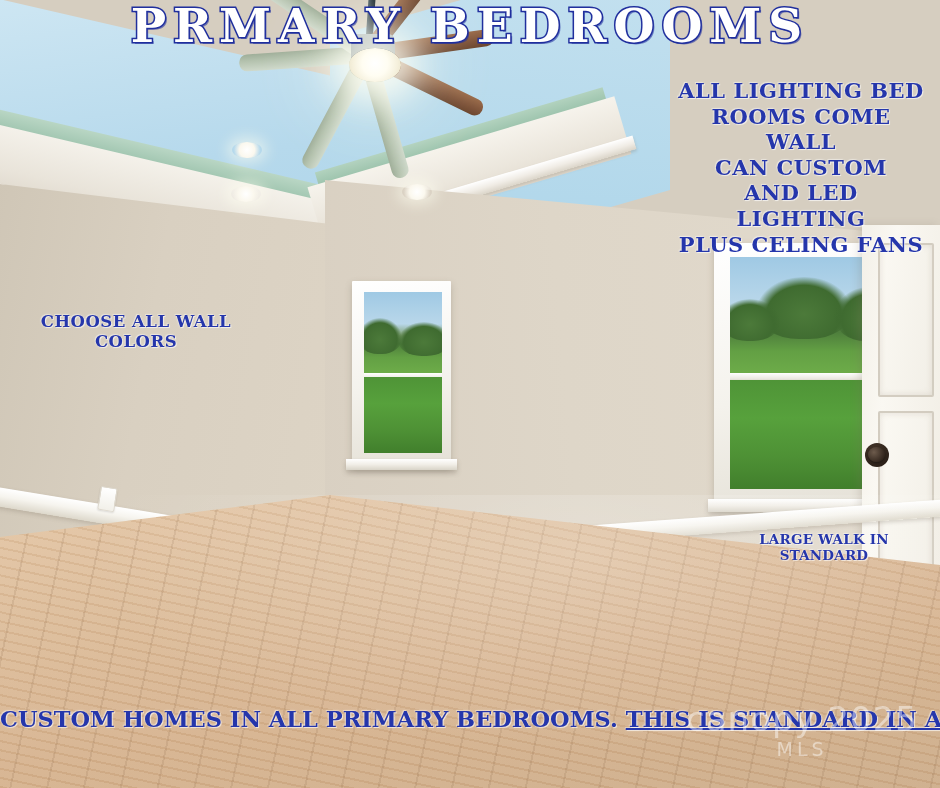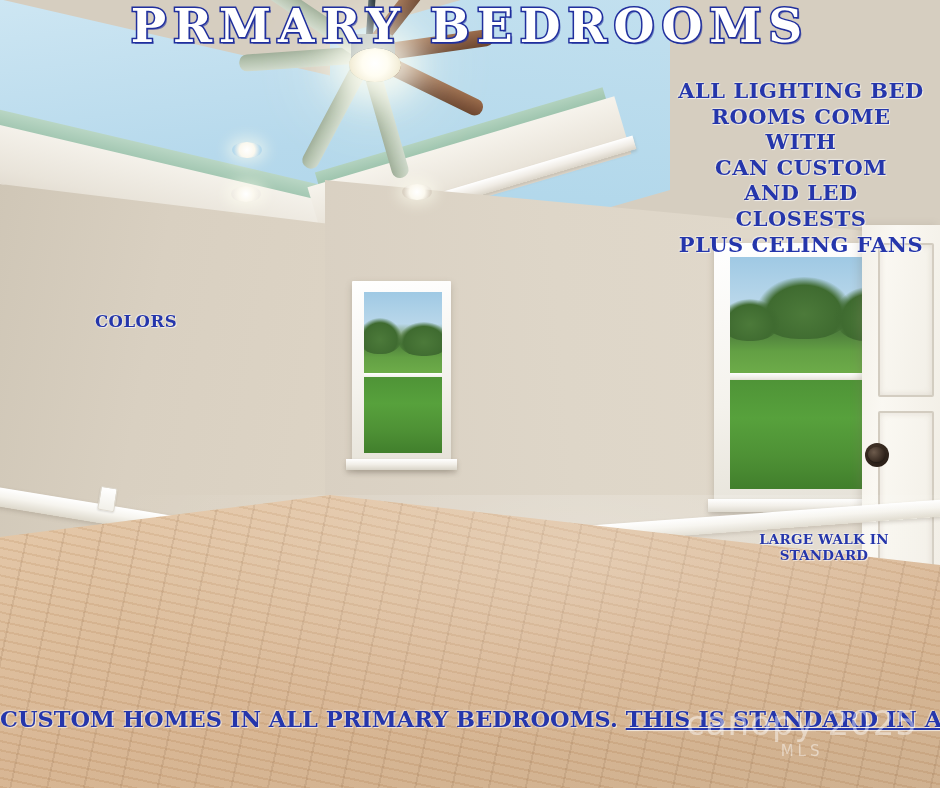--- a/index.html
+++ b/index.html
@@ -309,21 +309,21 @@
   
   .watermark {
     position: absolute;
     right: 22px; bottom: 28px;
     text-align: center;
     color: rgba(255,255,255,.46);
     font-family: "DejaVu Sans", sans-serif;
     pointer-events: none;
   }
   .wm-main { font-size: 34px; font-weight: 400; letter-spacing: 1px; line-height: 1; }
-  .wm-sub  { font-size: 15px; letter-spacing: 4px; margin-top: 2px; }
+  .wm-sub  { font-size: 19px; letter-spacing: 4px; margin-top: 2px; }
 </style>
 </head>
 <body>
 
 <div id="stage">
 
   <div class="photo">
 
     <div class="tray-blue"></div>
     <div class="tray-blue2"></div>
@@ -396,27 +396,28 @@
     <div class="outlet-vent"></div>
 
     <div class="floor"></div>
     <div class="floor-sheen"></div>
   </div>
 
   <div class="ovl headline">PRMARY BEDROOMS</div>
 
   <div class="ovl blk note-topright">
     <div>ALL LIGHTING BED</div>
-    <div>ROOMS COME WITH</div>
+    <div>ROOMS COME WALL</div>
     <div>CAN CUSTOM</div>
-    <div>AND LED CLOSESTS</div>
+    <div>AND LED LIGHTING</div>
     <div>PLUS CELING FANS</div>
   </div>
 
   <div class="ovl blk note-left">
+    <div>CHOOSE ALL WALL</div>
     <div>COLORS</div>
   </div>
 
   <div class="ovl blk note-closet">LARGE WALK IN STANDARD</div>
 
   <div class="ovl blk banner">
     <span>CUSTOM HOMES IN ALL PRIMARY BEDROOMS. </span><span class="u">THIS IS STANDARD IN ALL HOMES</span>
   </div>
 
   <div class="watermark">

